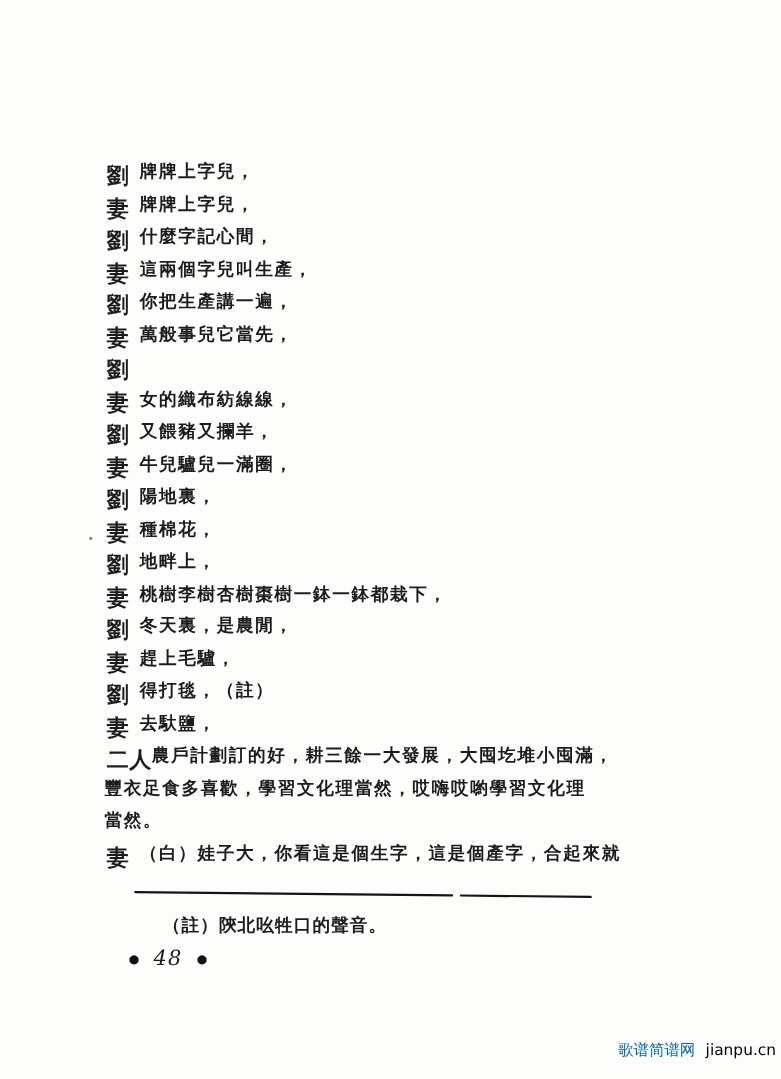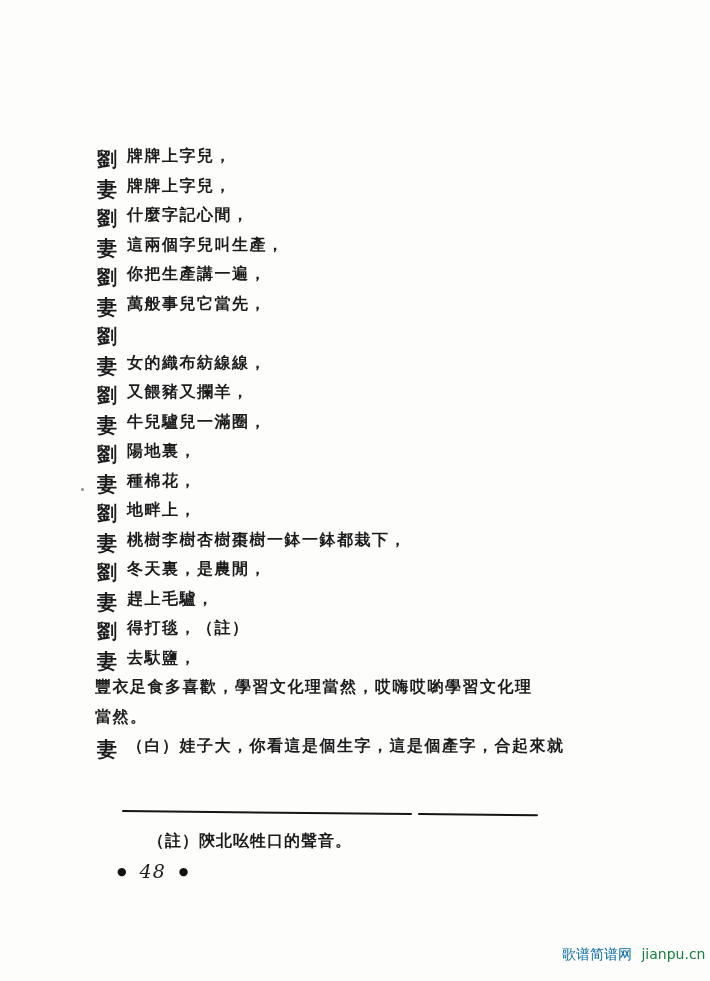--- a/index.html
+++ b/index.html
@@ -50,21 +50,21 @@
     font-style:italic; font-weight:400;
     font-family:"DejaVu Serif","Liberation Serif",serif;
     letter-spacing:1px;
   }
   .watermark {
     position:absolute; top:946px; left:562px;
     font-family:"DejaVu Sans","Liberation Sans",sans-serif;
     font-size:14px; white-space:nowrap;
   }
   .wm-name { color:#0369a1; }
-  .wm-url  { color:#15803d; margin-left:5px; }
+  .wm-url  { color:#000000; margin-left:5px; }
   .speck {
     position:absolute; top:488px; left:81px;
     width:3px; height:3px; background:#8a8a8a; border-radius:50%;
   }
 </style>
 </head>
 <body>
 
 <div class="page">
 
@@ -133,20 +133,24 @@
         <span class="text">趕上毛驢，</span>
       </div>
     <div class="row">
         <span class="speaker">劉</span>
         <span class="text">得打毯，（註）</span>
       </div>
     <div class="row">
         <span class="speaker">妻</span>
         <span class="text">去馱鹽，</span>
       </div>
+    <div class="row">
+        <span class="speaker">二人</span>
+        <span class="text">農戶計劃訂的好，耕三餘一大發展，大囤圪堆小囤滿，</span>
+      </div>
     <div class="row cont">
         <span class="text">豐衣足食多喜歡，學習文化理當然，哎嗨哎喲學習文化理</span>
       </div>
     <div class="row cont">
         <span class="text">當然。</span>
       </div>
     <div class="row">
         <span class="speaker">妻</span>
         <span class="text">（白）娃子大，你看這是個生字，這是個產字，合起來就</span>
       </div>

